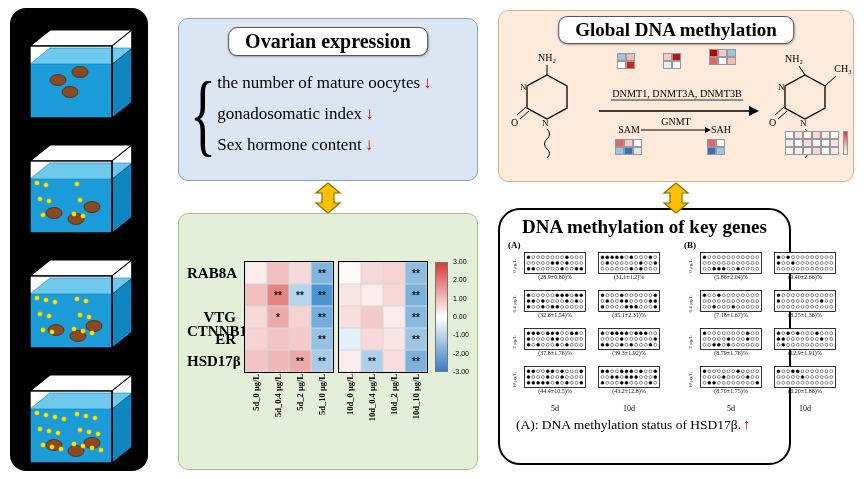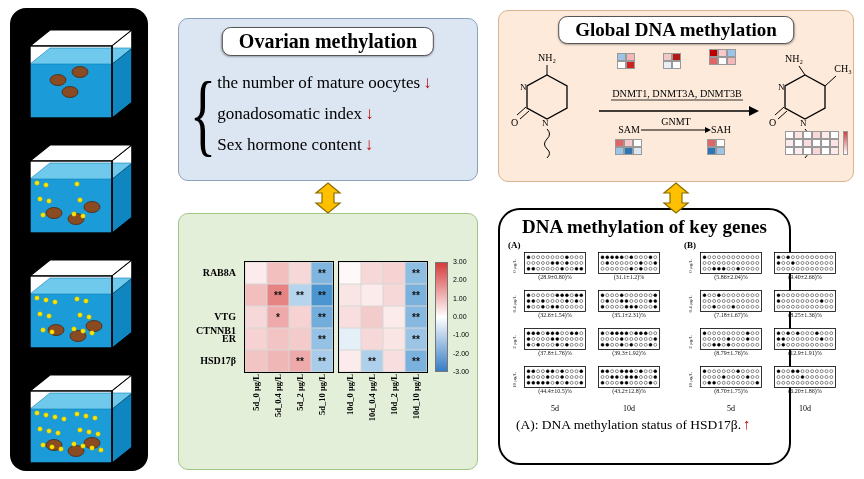--- a/index.html
+++ b/index.html
@@ -30,21 +30,21 @@
   .brace{font-size:92px;line-height:92px;font-weight:400;transform:scaleX(.6);margin:0 -8px 0 -10px}
   #ovarian-list{list-style:none;margin:0;padding:0;font-size:17px}
   #ovarian-list li{line-height:31px;white-space:nowrap}
   .red-arrow{color:#c00000;font-weight:bold;margin-left:3px}
 
   
   .double-arrow{position:absolute;width:30px;height:32px;z-index:5}
 
   
   #heatmap{position:absolute;left:8px;top:48px;width:292px;height:210px}
-  .hm-rowlabel{position:absolute;left:0;width:52px;text-align:right;font-weight:bold;font-size:10px;line-height:22px;padding-right:3px}
+  .hm-rowlabel{position:absolute;left:0;width:52px;text-align:right;font-weight:bold;font-size:15px;line-height:22px;padding-right:3px}
   .hm-cell{position:absolute;width:22px;height:22px;box-shadow:inset 0 0 0 0.5px #d8d8d8;
            display:flex;align-items:center;justify-content:center;font-weight:bold;font-size:10px;
            font-family:"Liberation Sans","DejaVu Sans",sans-serif;color:#111}
   .hm-block{position:absolute;border:1px solid #000;pointer-events:none}
   .hm-collabel{position:absolute;width:56px;height:14px;line-height:14px;transform-origin:0 0;
                transform:rotate(-90deg);text-align:right;font-weight:bold;font-size:8.5px;white-space:nowrap}
   .hm-colorbar{position:absolute;top:0;width:13px;height:110px;border:1px solid #777;
                background:linear-gradient(to bottom,#d73c3c 0%,#ffffff 50%,#377dc6 100%)}
   .hm-tick{position:absolute;left:266px;font-size:7px;font-family:"Liberation Sans","DejaVu Sans",sans-serif}
 
@@ -174,21 +174,21 @@
           <circle cx="34" cy="68" r="2.3" fill="#ffe600" stroke="#bfa700" stroke-width="0.4"></circle>
           <circle cx="71" cy="53" r="2.3" fill="#ffe600" stroke="#bfa700" stroke-width="0.4"></circle>
           <circle cx="37" cy="84" r="2.3" fill="#ffe600" stroke="#bfa700" stroke-width="0.4"></circle>
           <circle cx="74" cy="69" r="2.3" fill="#ffe600" stroke="#bfa700" stroke-width="0.4"></circle>
           <circle cx="40" cy="54" r="2.3" fill="#ffe600" stroke="#bfa700" stroke-width="0.4"></circle>
           <circle cx="77" cy="85" r="2.3" fill="#ffe600" stroke="#bfa700" stroke-width="0.4"></circle>
         </svg></div>
     </div>
 
   <section class="panel" id="ovarian-box">
-    <div class="title-pill">Ovarian methylation</div>
+    <div class="title-pill">Ovarian expression</div>
     <div class="ov-content">
       <div class="brace">{</div>
       <ul id="ovarian-list">
         <li><span>the number of mature oocytes</span><span class="red-arrow">↓</span></li>
         <li><span>gonadosomatic index</span><span class="red-arrow">↓</span></li>
         <li><span>Sex hormone content</span><span class="red-arrow">↓</span></li>
       </ul>
     </div>
   </section>
 

